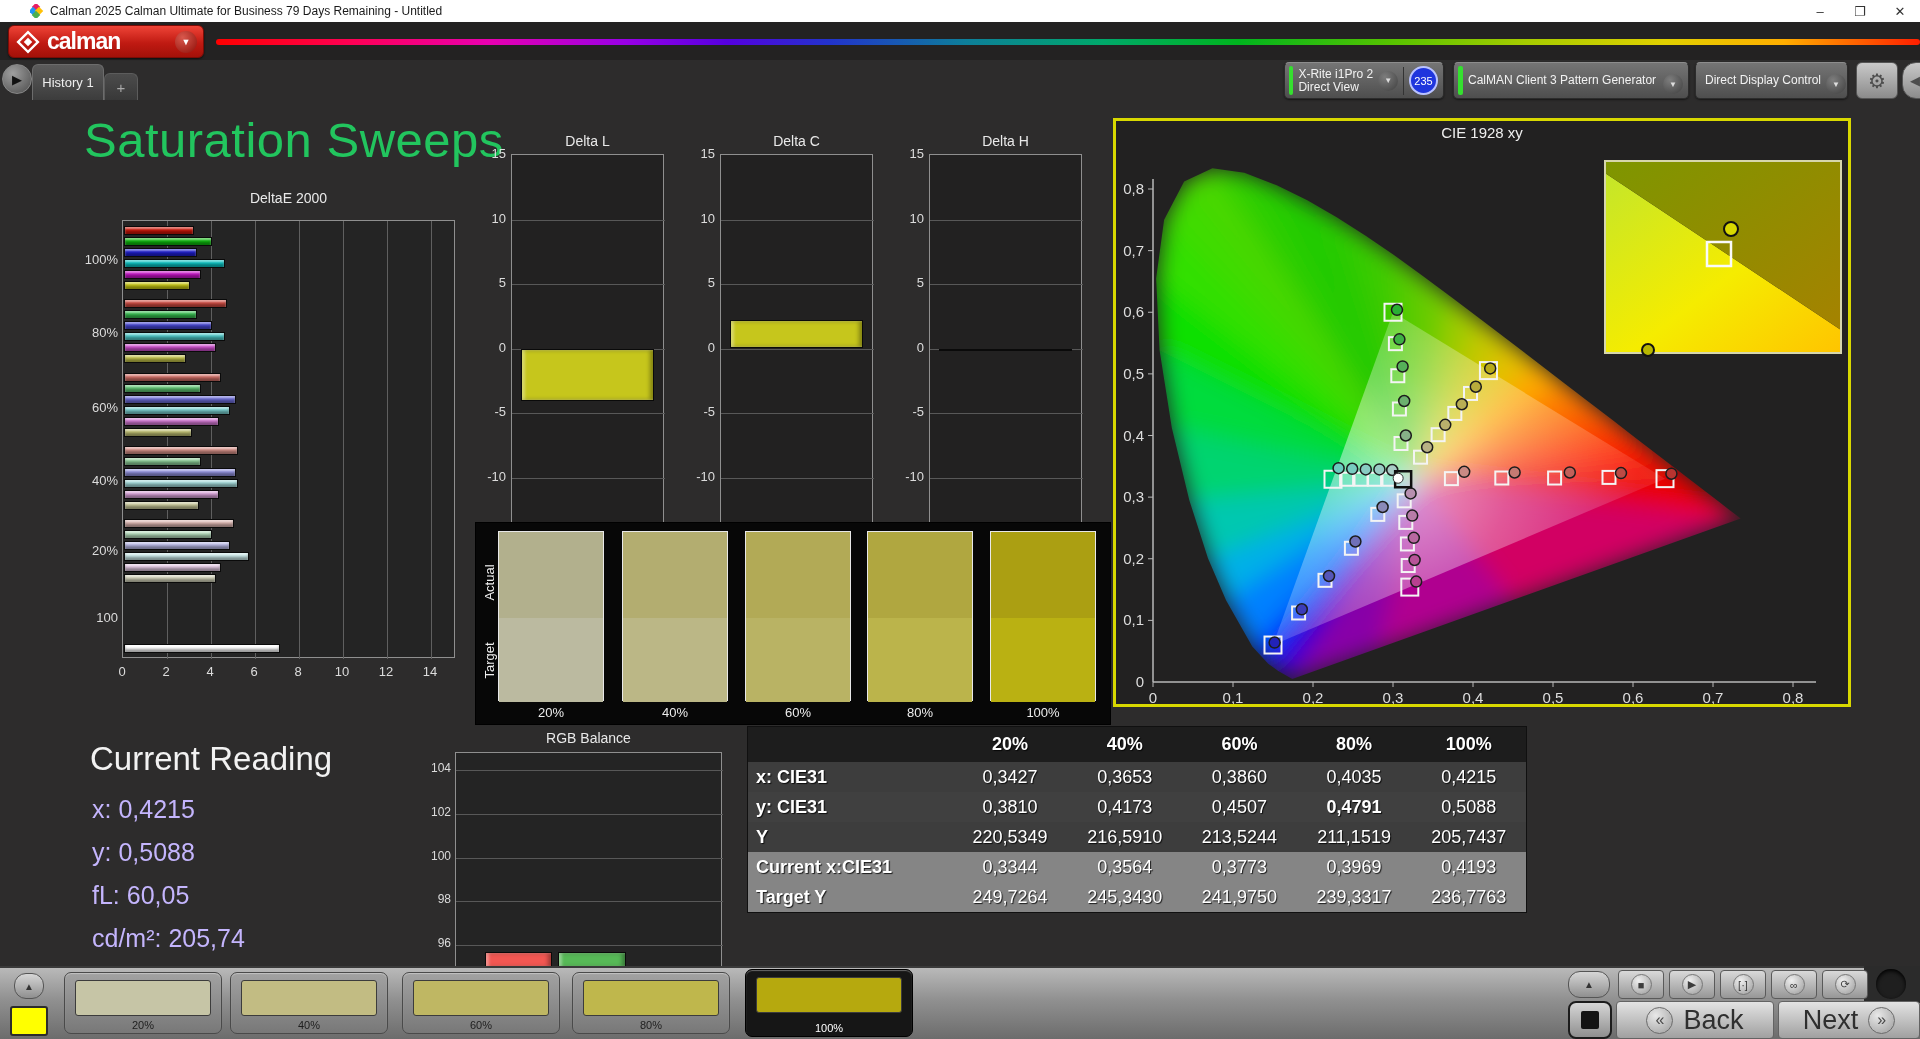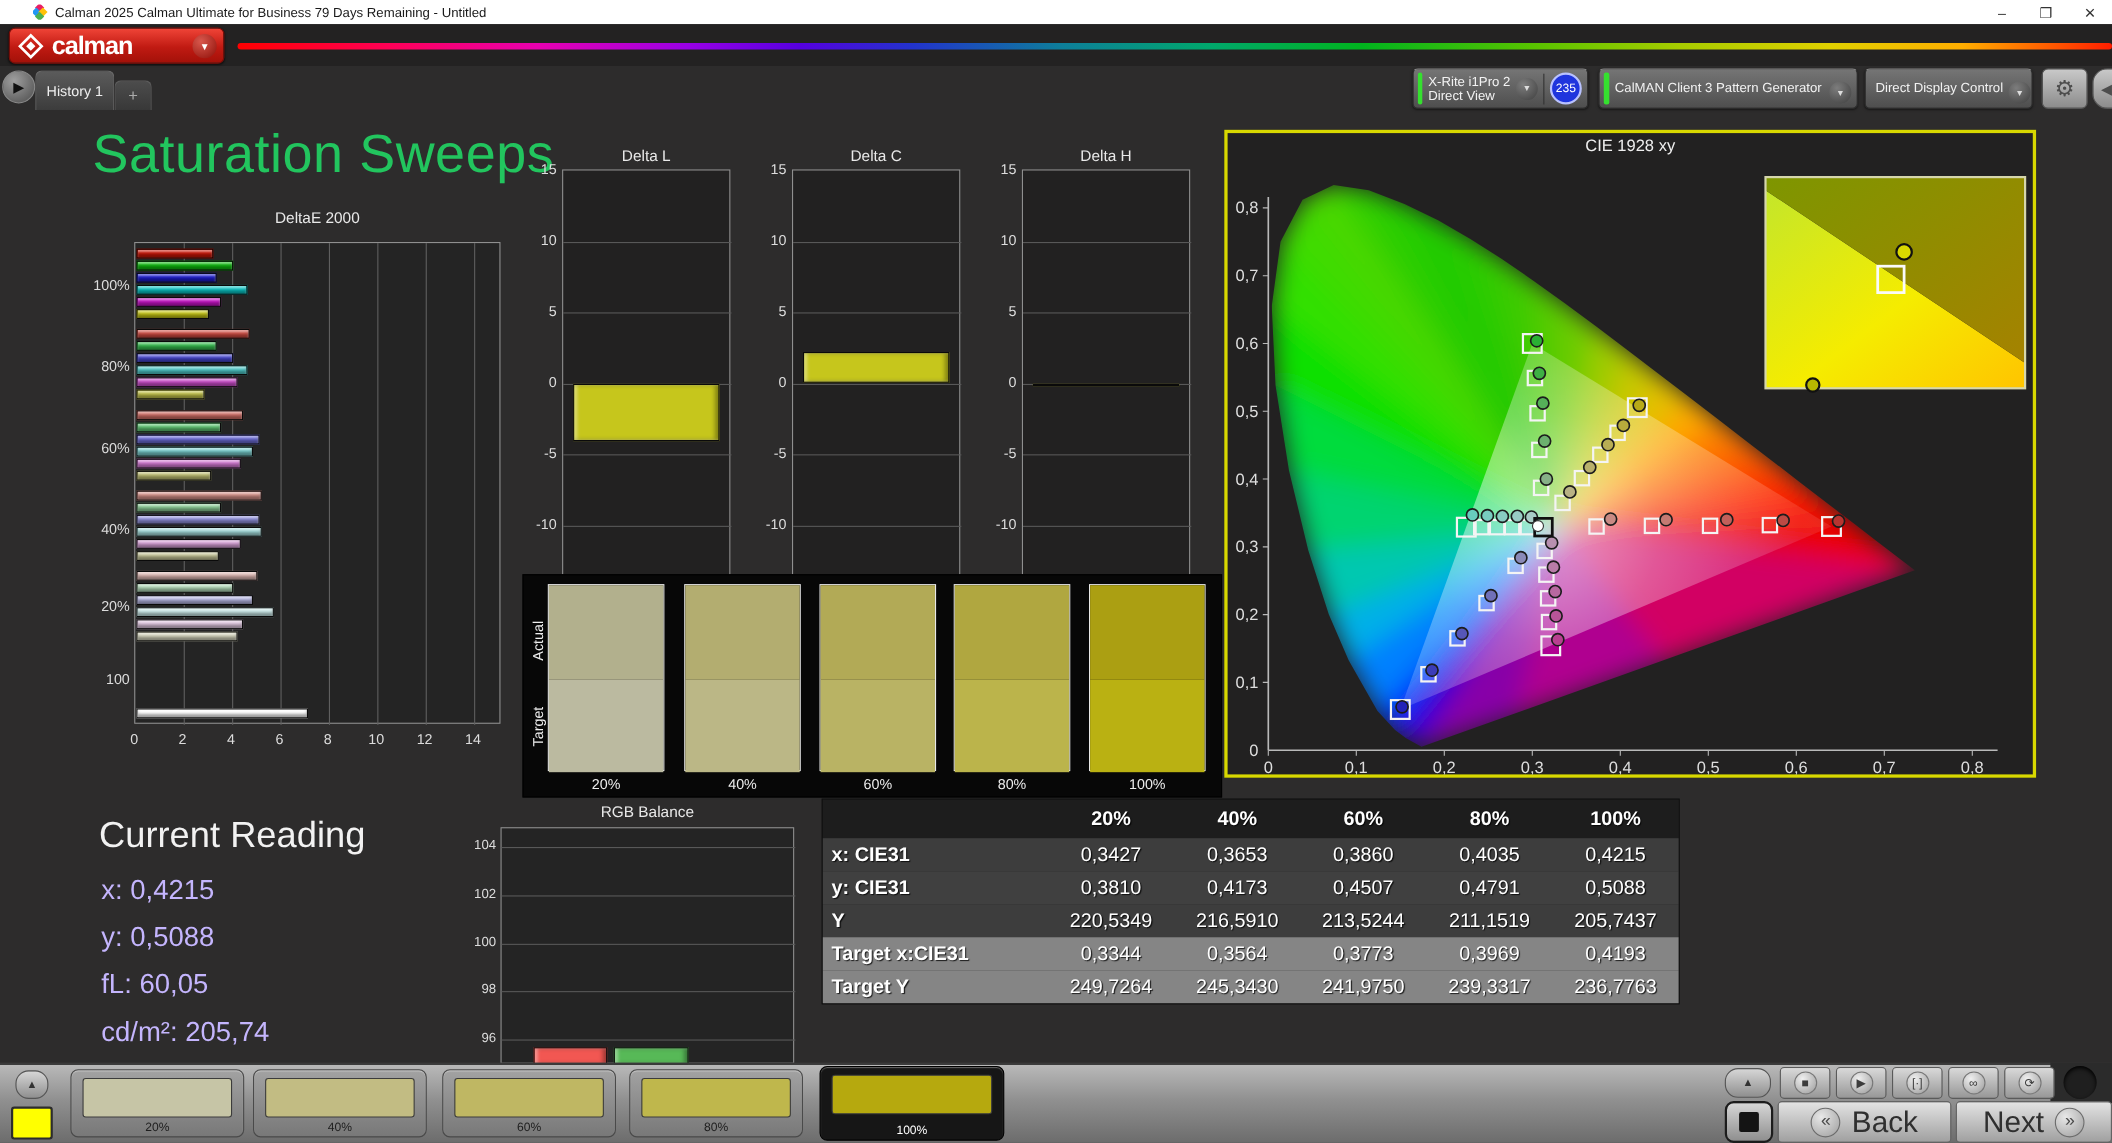--- a/index.html
+++ b/index.html
@@ -537,33 +537,33 @@
         <div class="tcell" style="width: 114.8px;">0,3653</div>
         <div class="tcell" style="width: 114.8px;">0,3860</div>
         <div class="tcell" style="width: 114.8px;">0,4035</div>
         <div class="tcell" style="width: 114.8px;">0,4215</div>
       </div>
       <div class="trow" style="height: 30px; background: #404040;">
         <div class="tcell tlabel" style="width: 205px;">y: CIE31</div>
         <div class="tcell" style="width: 114.8px;">0,3810</div>
         <div class="tcell" style="width: 114.8px;">0,4173</div>
         <div class="tcell" style="width: 114.8px;">0,4507</div>
-        <div class="tcell" style="width: 114.8px;">0,4791</div>
+        <div class="tcell" style="width: 114.8px; font-weight: bold;">0,4791</div>
         <div class="tcell" style="width: 114.8px;">0,5088</div>
       </div>
       <div class="trow" style="height: 30px; background: rgb(61, 61, 61);">
         <div class="tcell tlabel" style="width: 205px;">Y</div>
         <div class="tcell" style="width: 114.8px;">220,5349</div>
         <div class="tcell" style="width: 114.8px;">216,5910</div>
         <div class="tcell" style="width: 114.8px;">213,5244</div>
         <div class="tcell" style="width: 114.8px;">211,1519</div>
         <div class="tcell" style="width: 114.8px;">205,7437</div>
       </div>
       <div class="trow" style="height: 30px; background: rgb(133, 133, 133);">
-        <div class="tcell tlabel" style="width: 205px;">Target x:CIE31</div>
+        <div class="tcell tlabel" style="width: 205px;">Current x:CIE31</div>
         <div class="tcell" style="width: 114.8px;">0,3344</div>
         <div class="tcell" style="width: 114.8px;">0,3564</div>
         <div class="tcell" style="width: 114.8px;">0,3773</div>
         <div class="tcell" style="width: 114.8px;">0,3969</div>
         <div class="tcell" style="width: 114.8px;">0,4193</div>
       </div>
       <div class="trow" style="height: 30px; background: rgb(133, 133, 133);">
         <div class="tcell tlabel" style="width: 205px;">Target Y</div>
         <div class="tcell" style="width: 114.8px;">249,7264</div>
         <div class="tcell" style="width: 114.8px;">245,3430</div>

